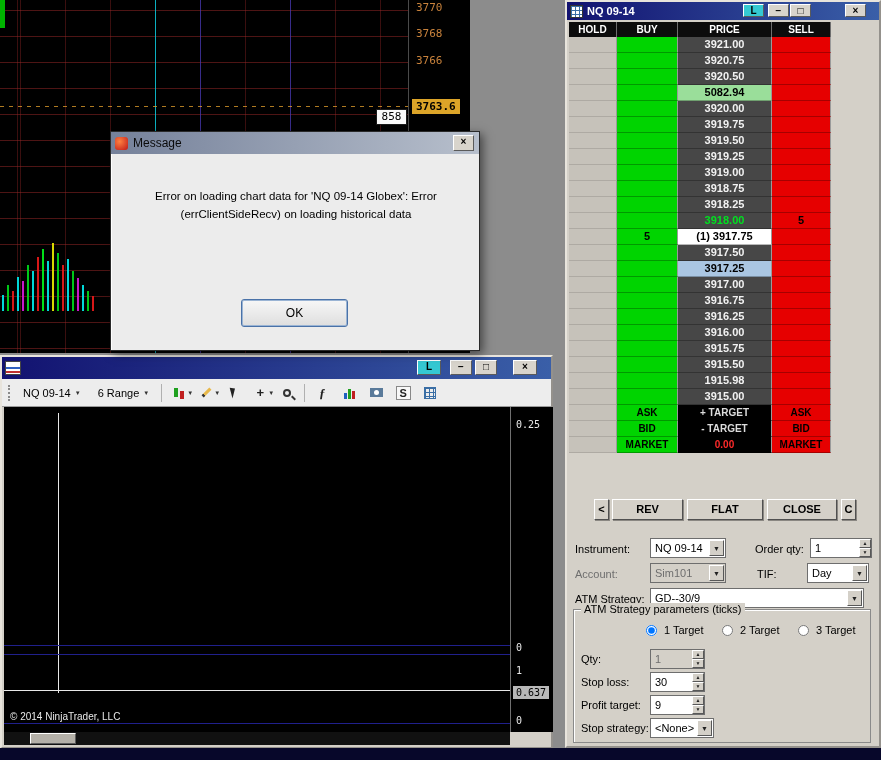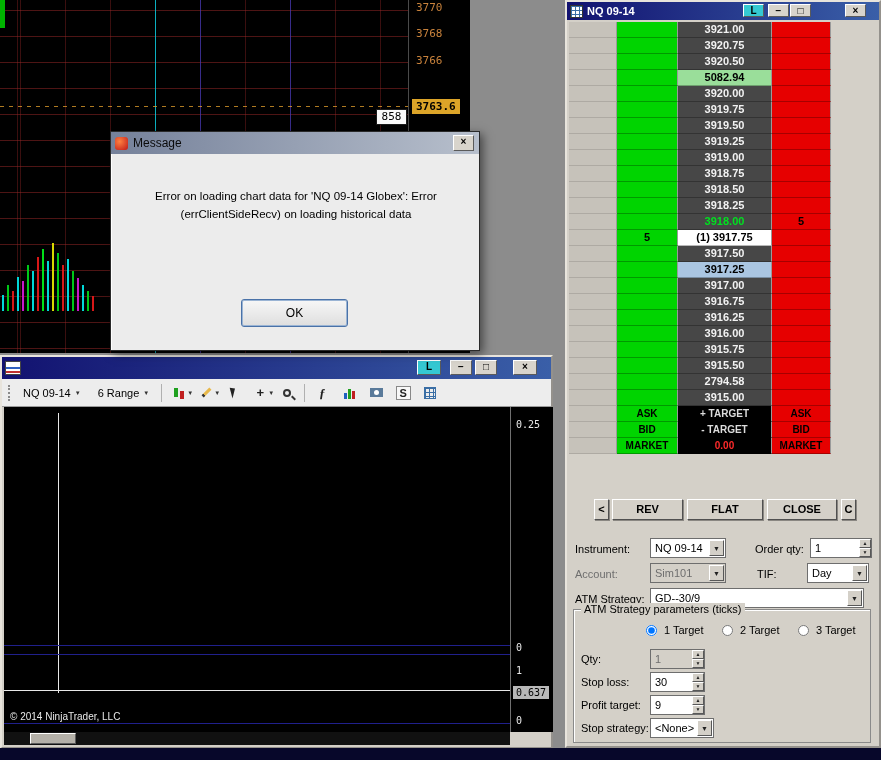--- a/index.html
+++ b/index.html
@@ -203,20 +203,26 @@
     <div class="titlebar">
       <span id="dom-icon"></span>
       <span class="title-text">NQ 09-14</span>
       <span class="tb-btn link" style="right:115px;top:2px;width:21px;height:13px">L</span>
       <span class="tb-btn" style="right:90px;top:2px;width:21px;height:13px">−</span>
       <span class="tb-btn" style="right:68px;top:2px;width:21px;height:13px">□</span>
       <span class="tb-btn" style="right:13px;top:2px;width:21px;height:13px">×</span>
     </div>
 
     <div id="dom-ladder">
+      <div id="dom-ladder-headers">
+          <div class="hcell hold">HOLD</div>
+          <div class="hcell buy">BUY</div>
+          <div class="hcell price">PRICE</div>
+          <div class="hcell sell">SELL</div>
+        </div>
       <div>
           <div class="dom-row">
             <div class="cell hold"></div>
             <div class="cell buy"></div>
             <div class="cell price">3921.00</div>
             <div class="cell sell"></div>
           </div>
           <div class="dom-row">
             <div class="cell hold"></div>
             <div class="cell buy"></div>
@@ -262,26 +268,20 @@
           <div class="dom-row">
             <div class="cell hold"></div>
             <div class="cell buy"></div>
             <div class="cell price">3919.00</div>
             <div class="cell sell"></div>
           </div>
           <div class="dom-row">
             <div class="cell hold"></div>
             <div class="cell buy"></div>
             <div class="cell price">3918.75</div>
-            <div class="cell sell"></div>
-          </div>
-          <div class="dom-row">
-            <div class="cell hold"></div>
-            <div class="cell buy"></div>
-            <div class="cell price">3918.50</div>
             <div class="cell sell"></div>
           </div>
           <div class="dom-row">
             <div class="cell hold"></div>
             <div class="cell buy"></div>
             <div class="cell price">3918.25</div>
             <div class="cell sell"></div>
           </div>
           <div class="dom-row">
             <div class="cell hold"></div>
@@ -339,21 +339,21 @@
           </div>
           <div class="dom-row">
             <div class="cell hold"></div>
             <div class="cell buy"></div>
             <div class="cell price">3915.50</div>
             <div class="cell sell"></div>
           </div>
           <div class="dom-row">
             <div class="cell hold"></div>
             <div class="cell buy"></div>
-            <div class="cell price">2794.58</div>
+            <div class="cell price">1915.98</div>
             <div class="cell sell"></div>
           </div>
           <div class="dom-row">
             <div class="cell hold"></div>
             <div class="cell buy"></div>
             <div class="cell price">3915.00</div>
             <div class="cell sell"></div>
           </div>
           <div class="dom-row special">
             <div class="cell hold"></div>

